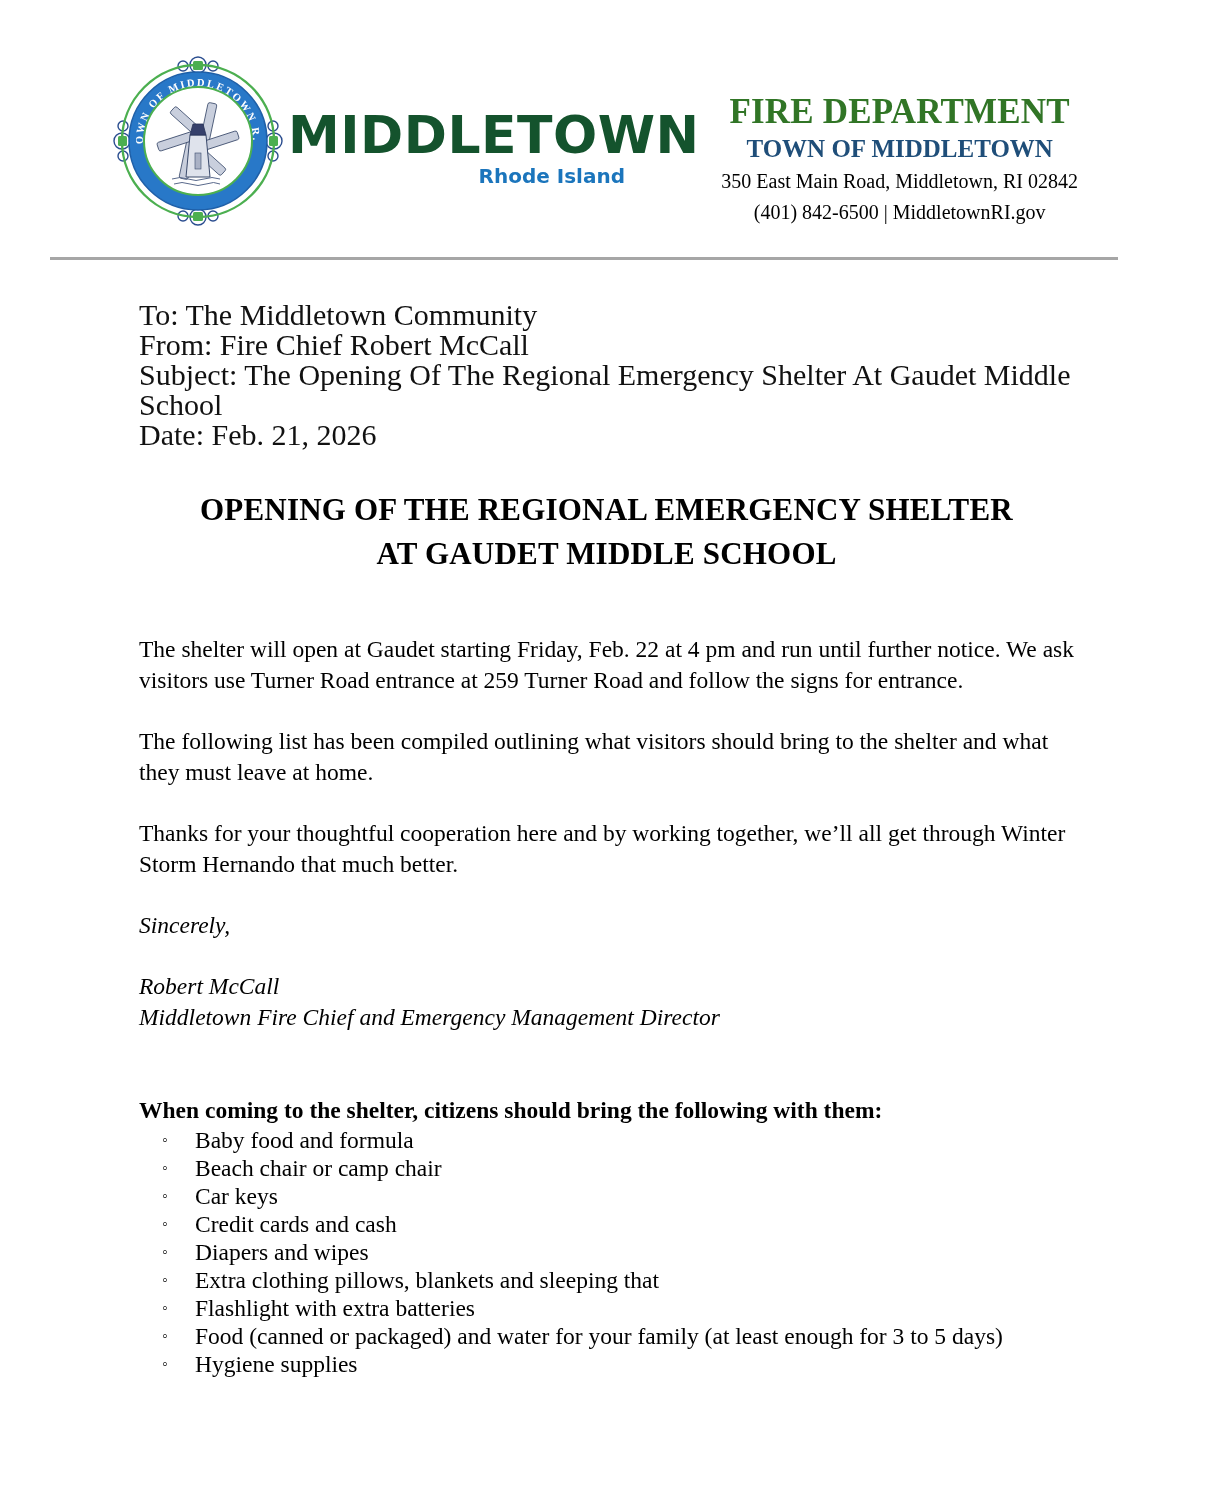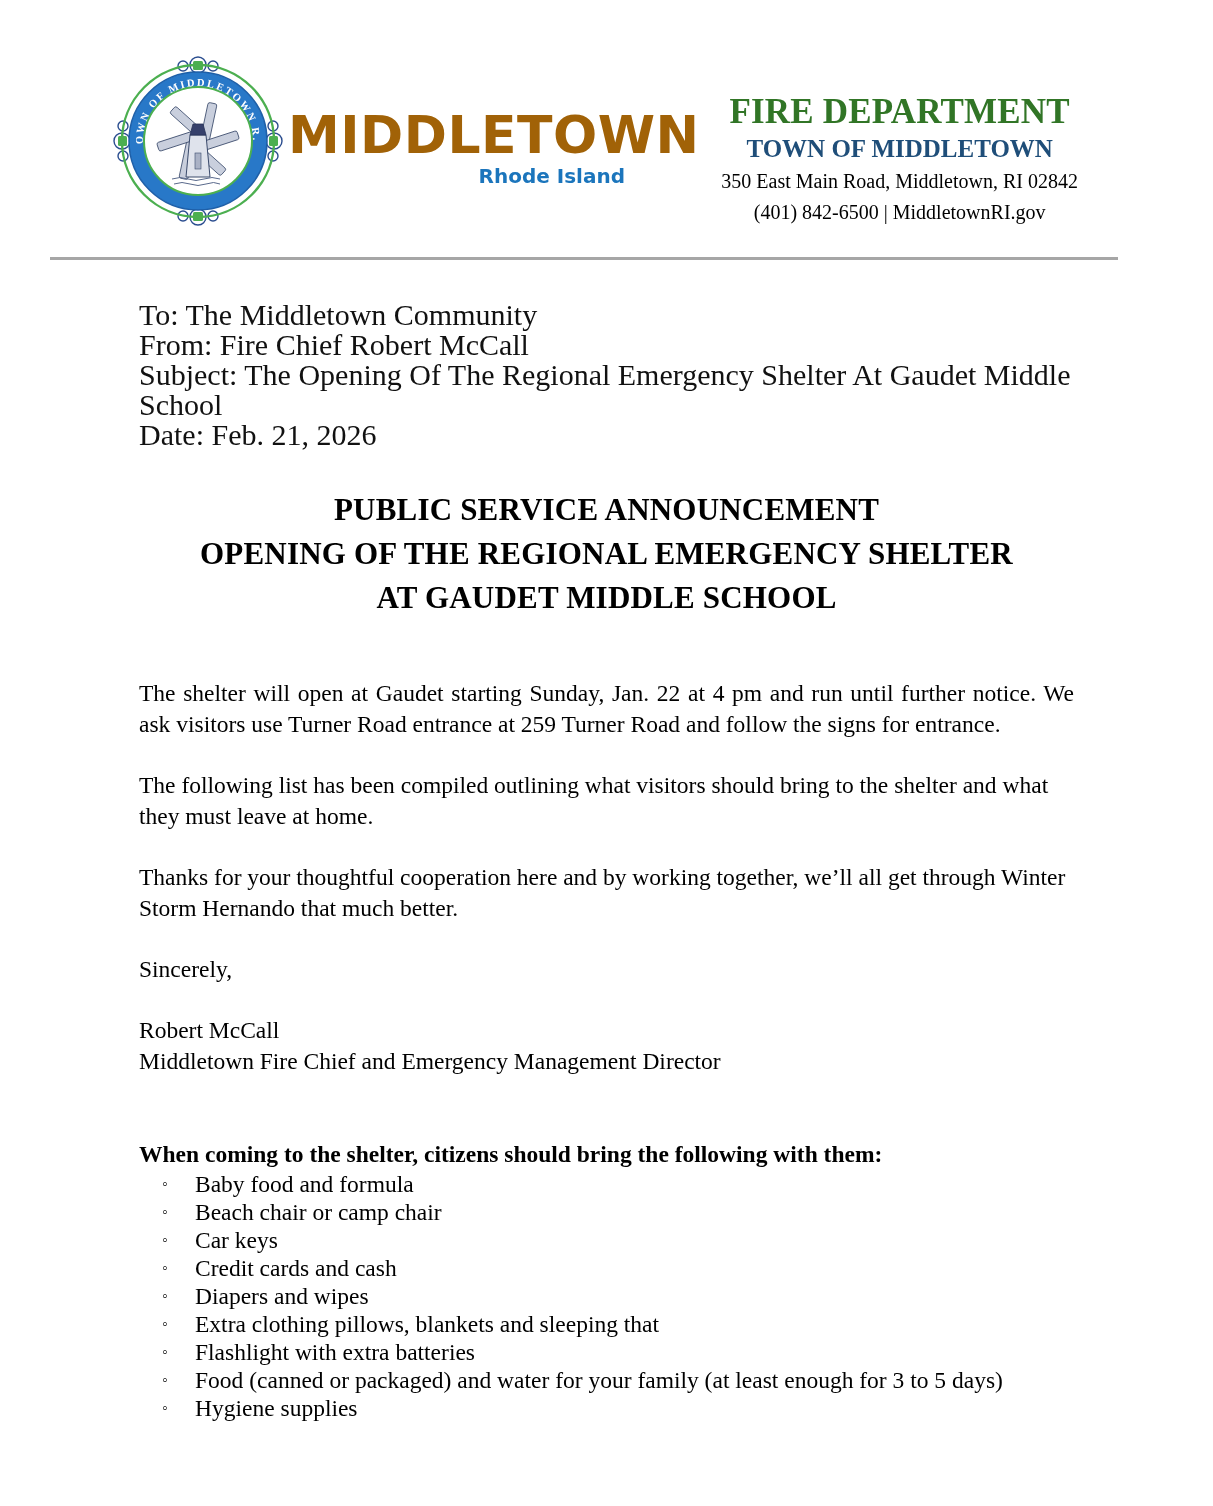--- a/index.html
+++ b/index.html
@@ -40,21 +40,21 @@
     left: 288px;
     top: 108px;
     width: 360px;
     text-align: left;
   }
   .wordmark-main {
     font-family: "DejaVu Sans", "Liberation Sans", sans-serif;
     font-size: 52px;
     font-weight: 700;
     letter-spacing: 0.5px;
-    color: #a16207;
+    color: #14532d;
     line-height: 1.05;
     white-space: nowrap;
   }
   .wordmark-sub {
     font-family: "DejaVu Sans", "Liberation Sans", sans-serif;
     font-size: 20px;
     font-weight: 600;
     color: #1B75BC;
     text-align: right;
     width: 337px;
@@ -132,20 +132,21 @@
     text-align: justify;
     margin-top: 30px;
   }
   .para.first { margin-top: 58px; }
   .para.plain { text-align: left; }
 
   .sig-block {
     font-size: 23.5px;
     line-height: 31px;
     margin-top: 30px;
+    font-style: italic;
   }
 
   .list-heading {
     font-size: 23.5px;
     font-weight: 700;
     line-height: 31px;
     margin-top: 62px;
   }
 
   ul.supply-list {
@@ -270,26 +271,25 @@
 <div class="content">
 
   <div>
     <div class="memo-line">To: The Middletown Community</div>
     <div class="memo-line">From: Fire Chief Robert McCall</div>
     <div class="memo-line">Subject: The Opening Of The Regional Emergency Shelter At Gaudet Middle School</div>
     <div class="memo-line">Date: Feb. 21, 2026</div>
   </div>
 
   <div class="psa-title">
-    <div>PUBLIC SERVICE ANNOUNCEMENT</div>
     <div>OPENING OF THE REGIONAL EMERGENCY SHELTER</div>
     <div>AT GAUDET MIDDLE SCHOOL</div>
   </div>
 
-  <p class="para first">The shelter will open at Gaudet starting Sunday, Jan. 22 at 4 pm and run until further notice. We ask visitors use Turner Road entrance at 259 Turner Road and follow the signs for entrance.</p>
+  <p class="para first">The shelter will open at Gaudet starting Friday, Feb. 22 at 4 pm and run until further notice. We ask visitors use Turner Road entrance at 259 Turner Road and follow the signs for entrance.</p>
   <p class="para plain">The following list has been compiled outlining what visitors should bring to the shelter and what they must leave at home.</p>
   <p class="para plain">Thanks for your thoughtful cooperation here and by working together, we’ll all get through Winter Storm Hernando that much better.</p>
 
   <div class="sig-block">Sincerely,</div>
 
   <div class="sig-block">
     <div>Robert McCall</div>
     <div>Middletown Fire Chief and Emergency Management Director</div>
   </div>
 

